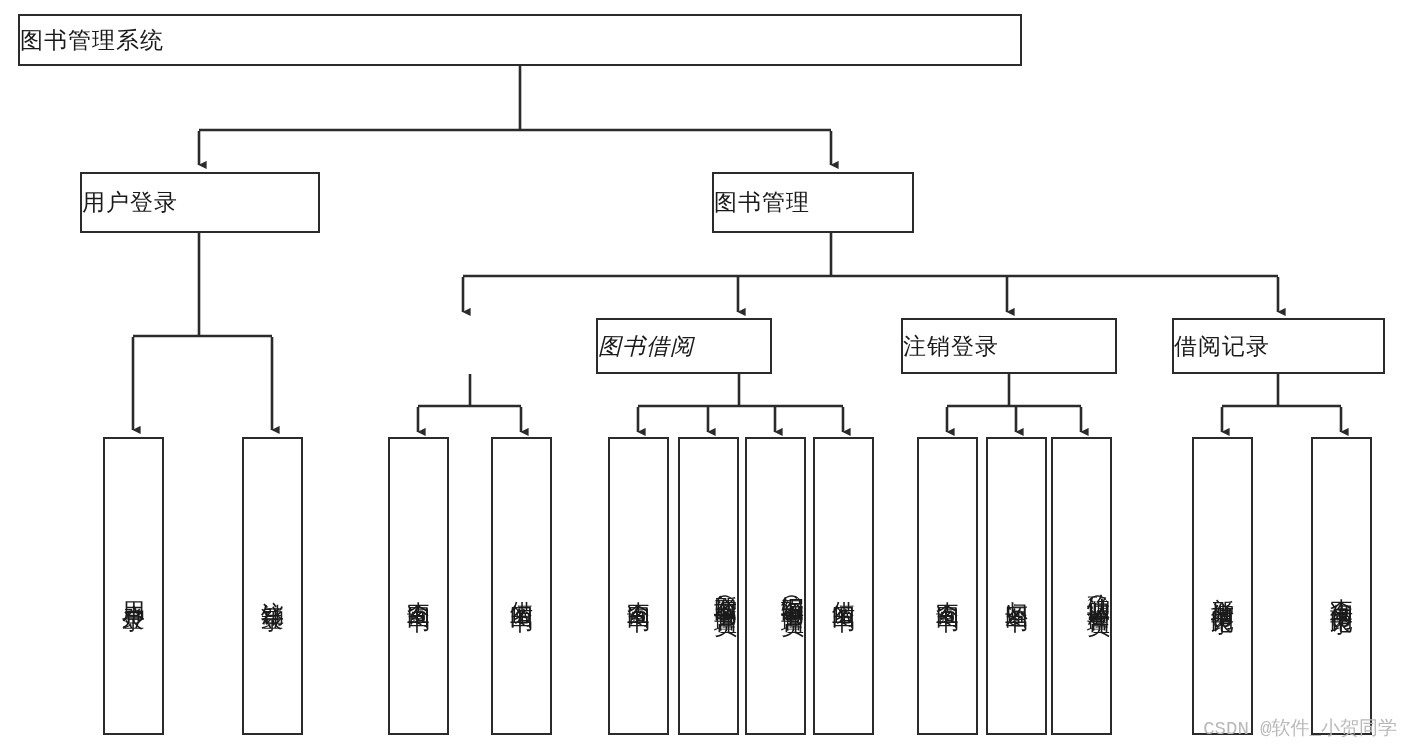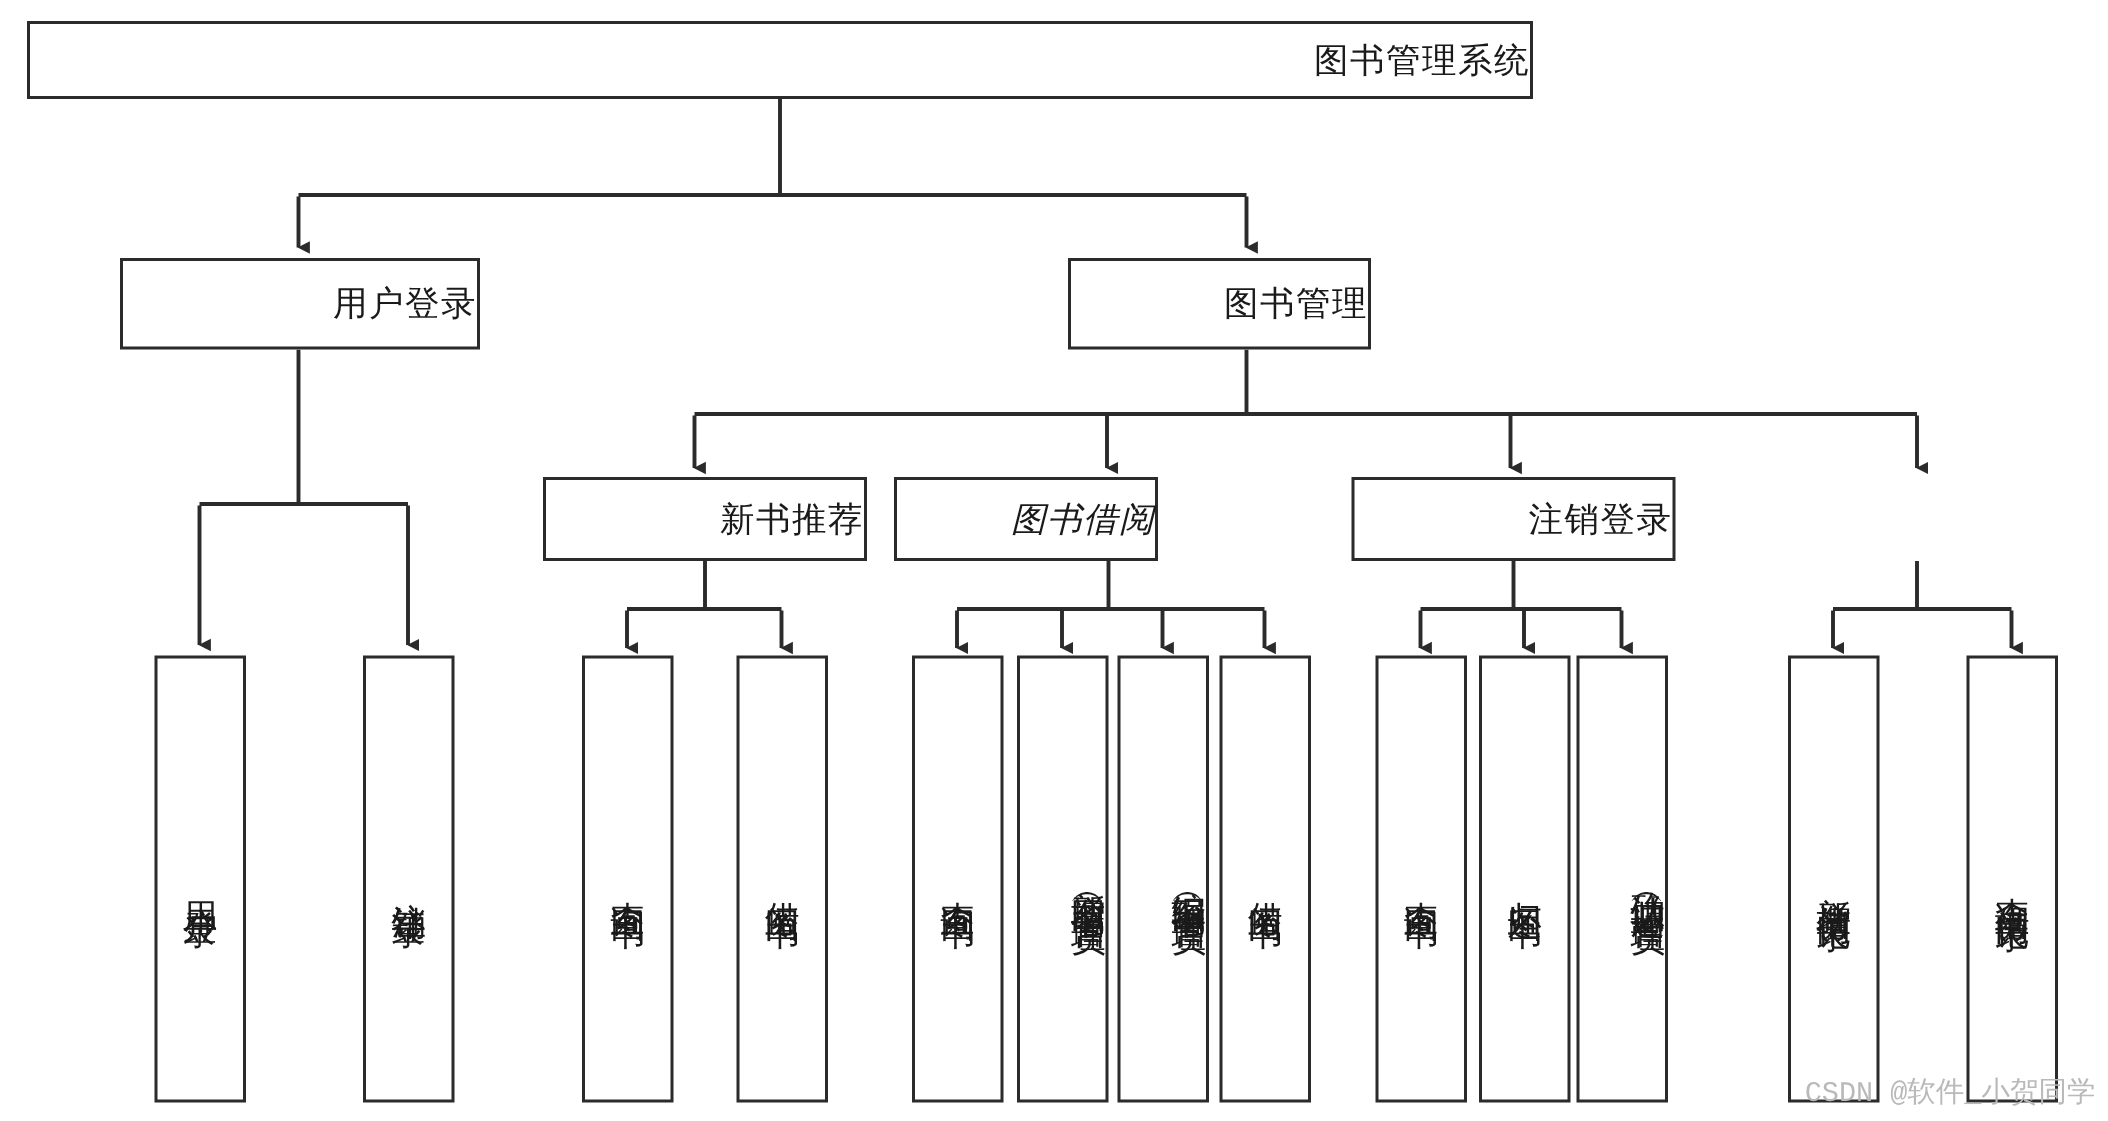--- a/index.html
+++ b/index.html
@@ -26,21 +26,21 @@
     height: 747px;
     pointer-events: none;
   }
   .node {
     position: absolute;
     box-sizing: border-box;
     background: #ffffff;
     border: 2px solid #2b2b2b;
     display: flex;
     align-items: center;
-    justify-content: flex-end;
+    justify-content: flex-start;
     color: #1a1a1a;
     z-index: 2;
   }
   .node-h {
     font-size: 23px;
     letter-spacing: 1px;
     white-space: nowrap;
   }
   .node-root {
     font-size: 23px;
@@ -129,28 +129,28 @@
     <span>图书管理系统</span>
   </div>
 
   <div class="node node-h" style="left:80px; top:172px; width:240px; height:61px;">
     <span>用户登录</span>
   </div>
   <div class="node node-h" style="left:712px; top:172px; width:202px; height:61px;">
     <span>图书管理</span>
   </div>
 
-  <div class="node node-h" style="left:362px; top:318px; width:216px; height:56px;">
-    <span>新书推荐</span>
-  </div>
   <div class="node node-h" style="left:596px; top:318px; width:176px; height:56px;font-style:italic;">
     <span>图书借阅</span>
   </div>
   <div class="node node-h" style="left:901px; top:318px; width:216px; height:56px;">
     <span>注销登录</span>
+  </div>
+  <div class="node node-h" style="left:1172px; top:318px; width:213px; height:56px;">
+    <span>借阅记录</span>
   </div>
 
   <div class="node node-v center-v" style="left:103px; top:437px; width:61px; height:298px;">
     <span>用户登录</span>
   </div>
   <div class="node node-v center-v" style="left:242px; top:437px; width:61px; height:298px;">
     <span>注销登录</span>
   </div>
 
   <div class="node node-v center-v" style="left:388px; top:437px; width:61px; height:298px;">

